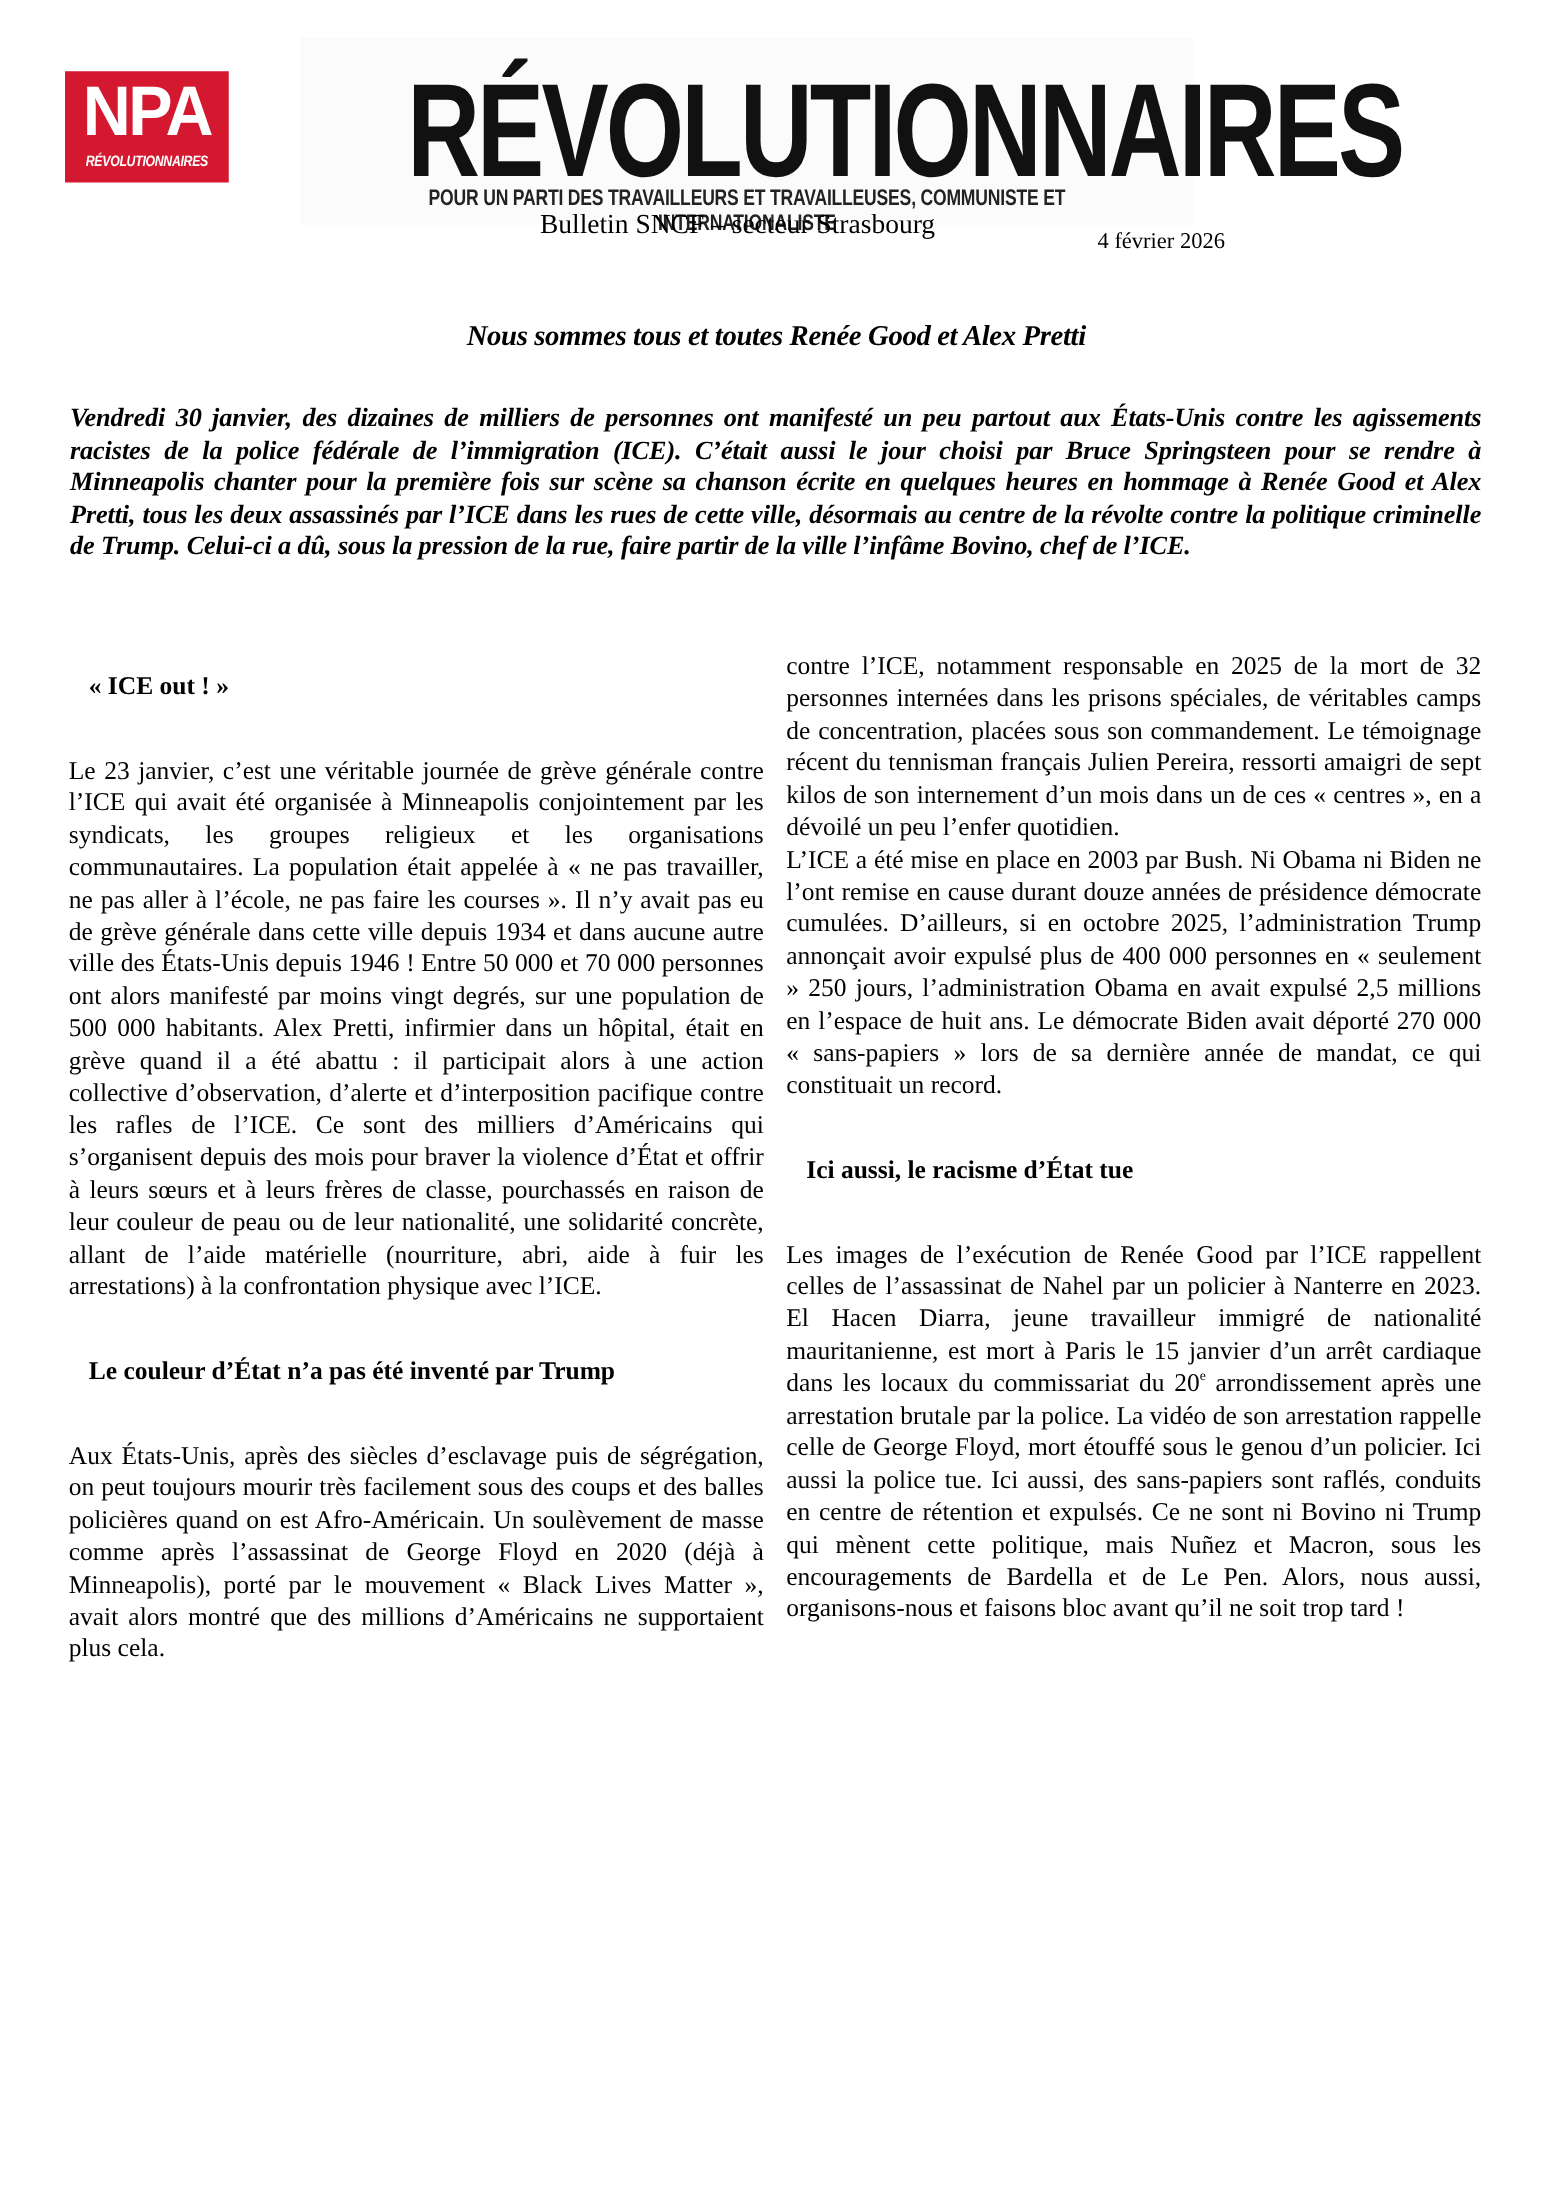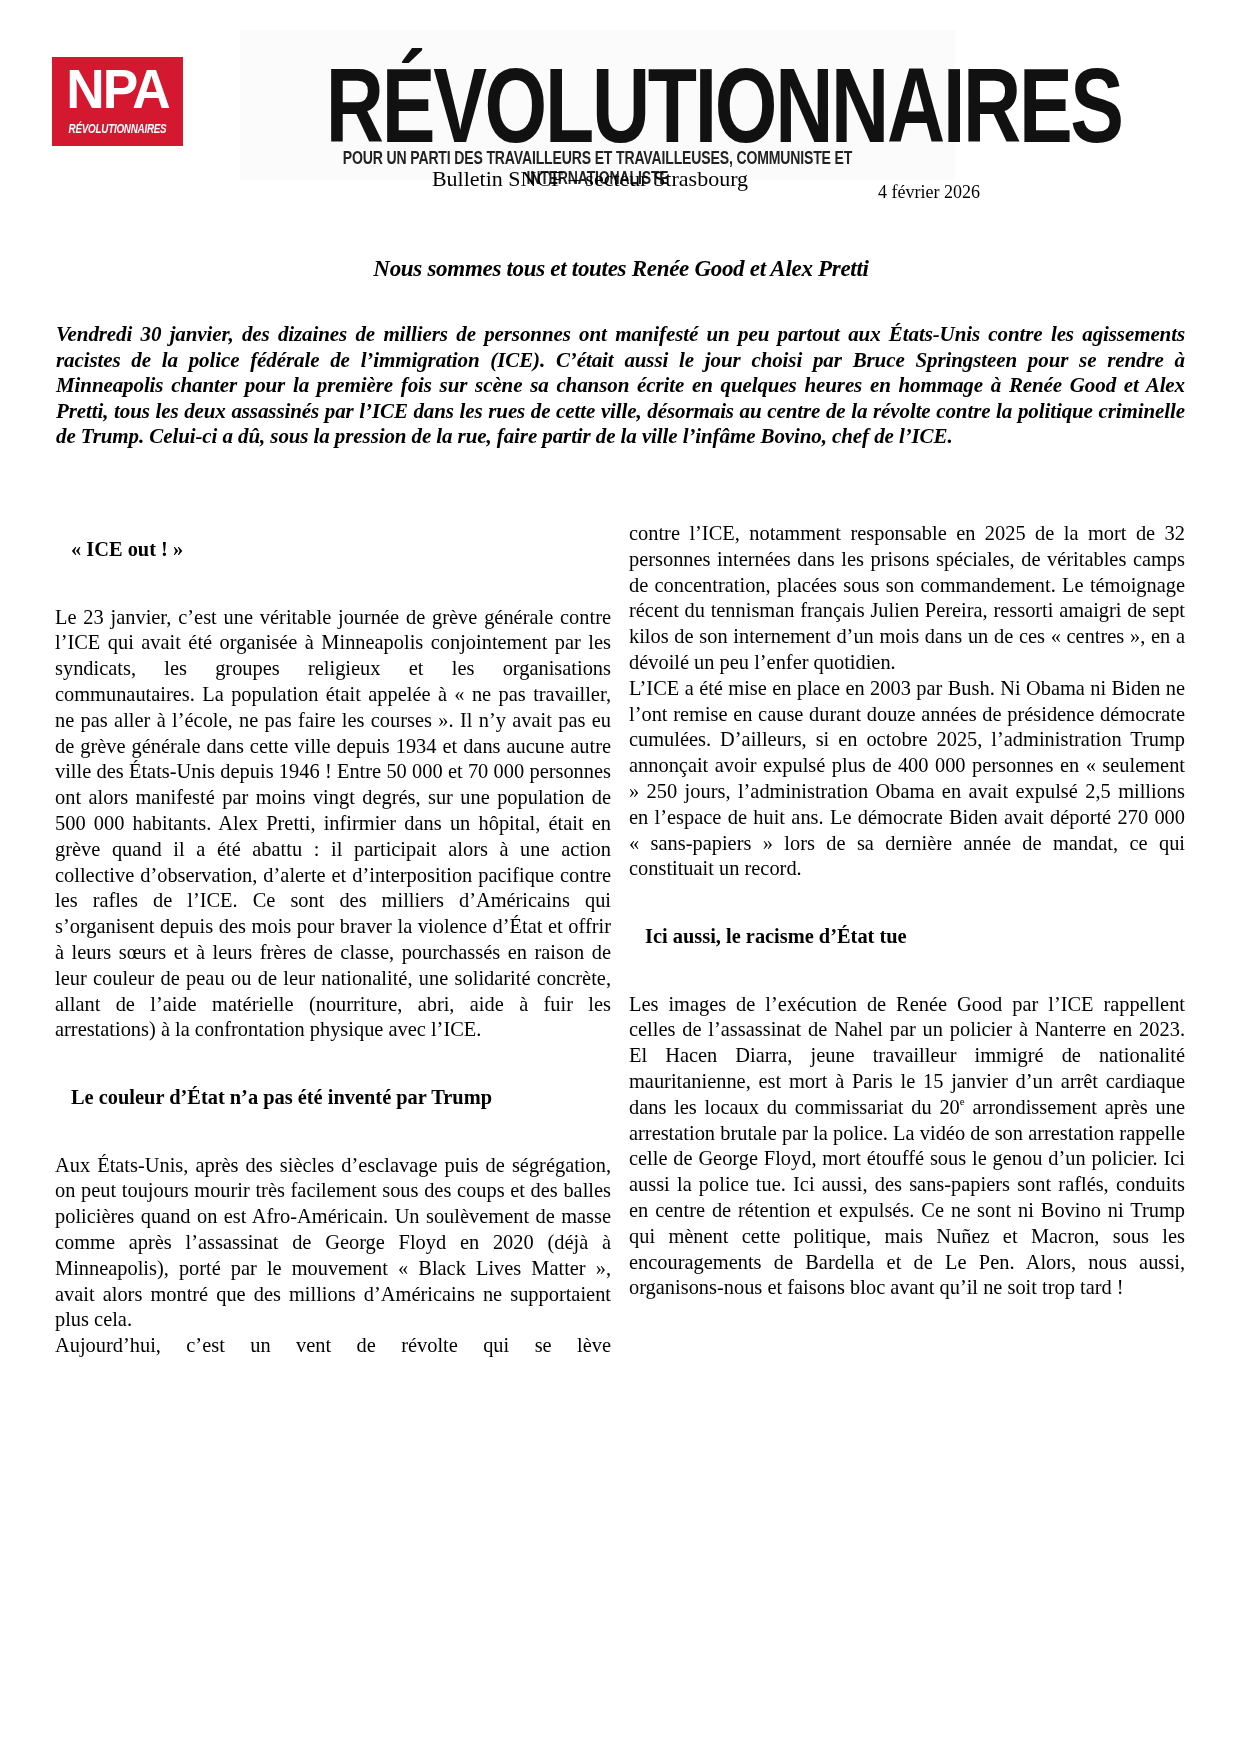--- a/index.html
+++ b/index.html
@@ -184,21 +184,20 @@
 <p class="intro" style="margin:0">Vendredi 30 janvier, des dizaines de milliers de personnes ont manifesté un peu partout aux États-Unis contre les agissements racistes de la police fédérale de l’immigration (ICE). C’était aussi le jour choisi par Bruce Springsteen pour se rendre à Minneapolis chanter pour la première fois sur scène sa chanson écrite en quelques heures en hommage à Renée Good et Alex Pretti, tous les deux assassinés par l’ICE dans les rues de cette ville, désormais au centre de la révolte contre la politique criminelle de Trump. Celui-ci a dû, sous la pression de la rue, faire partir de la ville l’infâme Bovino, chef de l’ICE.</p>
 
 <div class="col col-left">
   <h2>« ICE out ! »</h2>
   <div class="gap"></div>
   <p>Le 23 janvier, c’est une véritable journée de grève générale contre l’ICE qui avait été organisée à Minneapolis conjointement par les syndicats, les groupes religieux et les organisations communautaires. La population était appelée à « ne pas travailler, ne pas aller à l’école, ne pas faire les courses ». Il n’y avait pas eu de grève générale dans cette ville depuis 1934 et dans aucune autre ville des États-Unis depuis 1946 ! Entre 50 000 et 70 000 personnes ont alors manifesté par moins vingt degrés, sur une population de 500 000 habitants. Alex Pretti, infirmier dans un hôpital, était en grève quand il a été abattu : il participait alors à une action collective d’observation, d’alerte et d’interposition pacifique contre les rafles de l’ICE. Ce sont des milliers d’Américains qui s’organisent depuis des mois pour braver la violence d’État et offrir à leurs sœurs et à leurs frères de classe, pourchassés en raison de leur couleur de peau ou de leur nationalité, une solidarité concrète, allant de l’aide matérielle (nourriture, abri, aide à fuir les arrestations) à la confrontation physique avec l’ICE.</p>
   <div class="gap"></div>
   <h2>Le couleur d’État n’a pas été inventé par Trump</h2>
   <div class="gap"></div>
   <p>Aux États-Unis, après des siècles d’esclavage puis de ségrégation, on peut toujours mourir très facilement sous des coups et des balles policières quand on est Afro-Américain. Un soulèvement de masse comme après l’assassinat de George Floyd en 2020 (déjà à Minneapolis), porté par le mouvement « Black Lives Matter », avait alors montré que des millions d’Américains ne supportaient plus cela.</p>
-  <p style="text-align-last: justify;">Aujourd’hui, c’est un vent de révolte qui se lève</p>
 </div>
 
 <div class="col col-right">
   <p>contre l’ICE, notamment responsable en 2025 de la mort de 32 personnes internées dans les prisons spéciales, de véritables camps de concentration, placées sous son commandement. Le témoignage récent du tennisman français Julien Pereira, ressorti amaigri de sept kilos de son internement d’un mois dans un de ces « centres », en a dévoilé un peu l’enfer quotidien.</p>
   <p>L’ICE a été mise en place en 2003 par Bush. Ni Obama ni Biden ne l’ont remise en cause durant douze années de présidence démocrate cumulées. D’ailleurs, si en octobre 2025, l’administration Trump annonçait avoir expulsé plus de 400 000 personnes en « seulement » 250 jours, l’administration Obama en avait expulsé 2,5 millions en l’espace de huit ans. Le démocrate Biden avait déporté 270 000 « sans-papiers » lors de sa dernière année de mandat, ce qui constituait un record.</p>
   <div class="gap"></div>
   <h2>Ici aussi, le racisme d’État tue</h2>
   <div class="gap"></div>
   <p><span>Les images de l’exécution de Renée Good par l’ICE rappellent celles de l’assassinat de Nahel par un policier à Nanterre en 2023. El Hacen Diarra, jeune travailleur immigré de nationalité mauritanienne, est mort à Paris le 15 janvier d’un arrêt cardiaque dans les locaux du commissariat du 20</span><sup class="exp">e</sup><span> arrondissement après une arrestation brutale par la police. La vidéo de son arrestation rappelle celle de George Floyd, mort étouffé sous le genou d’un policier. Ici aussi la police tue. Ici aussi, des sans-papiers sont raflés, conduits en centre de rétention et expulsés. Ce ne sont ni Bovino ni Trump qui mènent cette politique, mais Nuñez et Macron, sous les encouragements de Bardella et de Le Pen. Alors, nous aussi, organisons-nous et faisons bloc avant qu’il ne soit trop tard !</span></p>
 </div>

